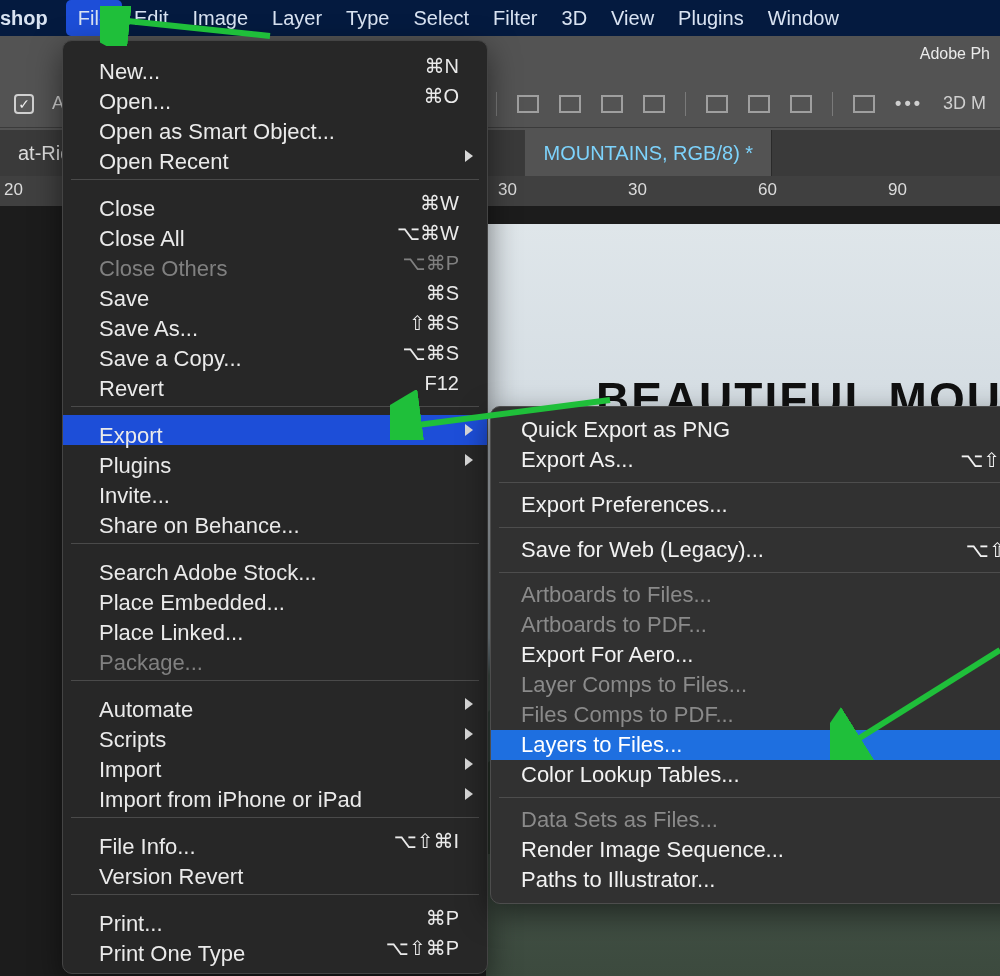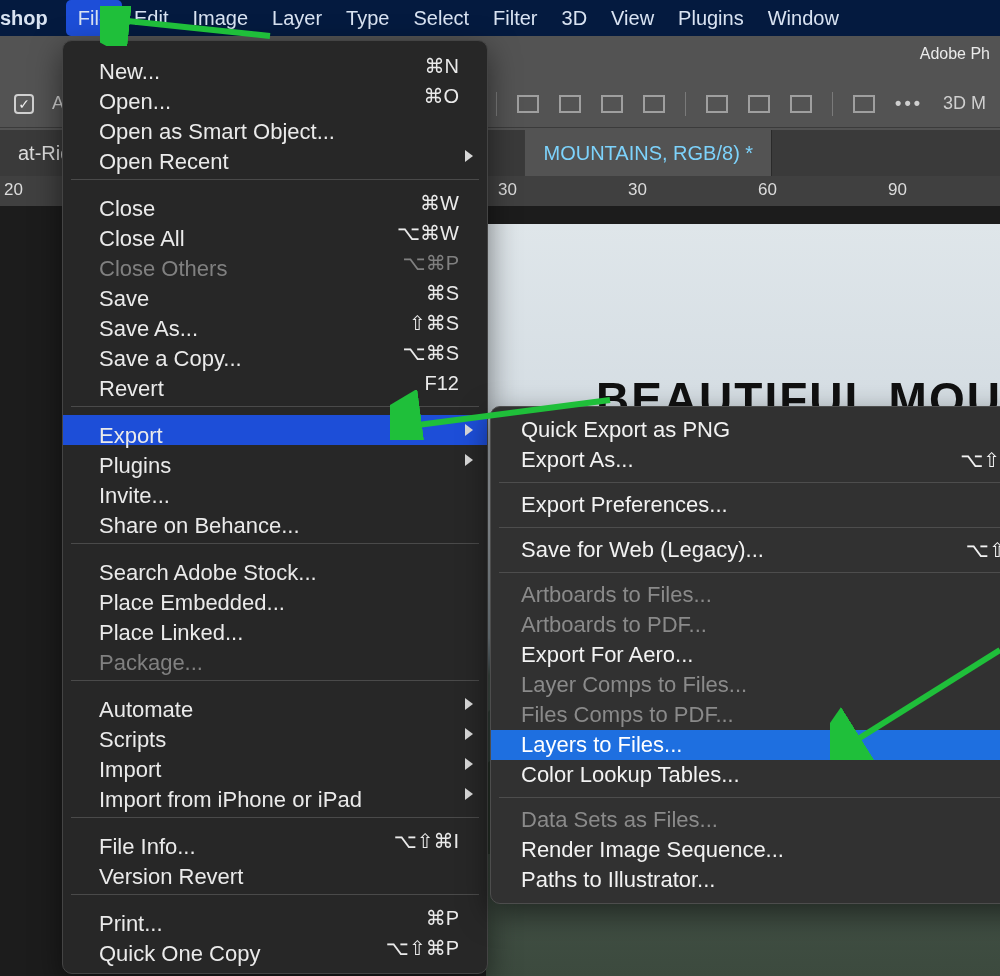--- a/index.html
+++ b/index.html
@@ -249,21 +249,21 @@
     </div>
     <div class="item">
       <span class="lbl">Version Revert</span>
     </div>
     <div class="sep"></div>
     <div class="item">
       <span class="lbl">Print...</span>
       <span class="sc">⌘P</span>
     </div>
     <div class="item">
-      <span class="lbl">Quick One Copy</span>
+      <span class="lbl">Print One Type</span>
       <span class="sc">⌥⇧⌘P</span>
     </div>
   </div>
 
 <div class="submenu" id="export-submenu">
     <div class="item">
       <span class="lbl">Quick Export as PNG</span>
     </div>
     <div class="item">
       <span class="lbl">Export As...</span>

